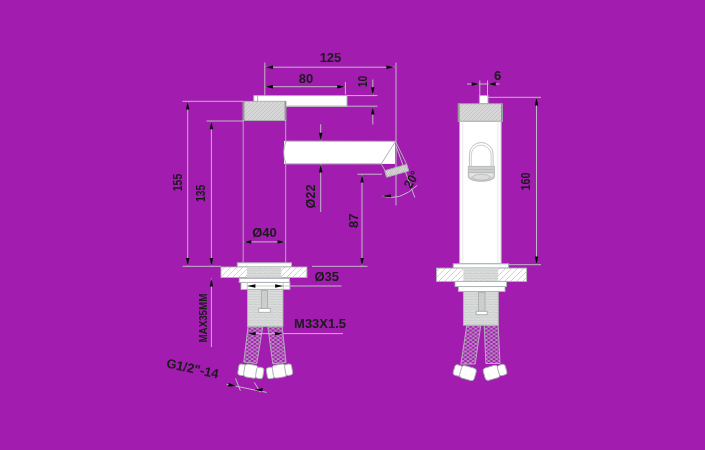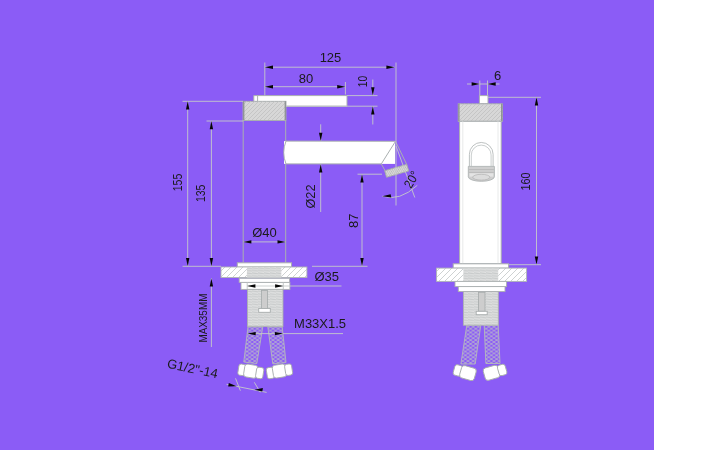--- a/index.html
+++ b/index.html
@@ -1,16 +1,16 @@
 <!DOCTYPE html>
 <html><head>
 <meta charset="utf-8">
 <style>
   html,body{margin:0;padding:0;background:#fff;}
-  #page{width:654px;height:450px;position:relative;background:#8b5cf6;overflow:hidden;}
+  #page{width:705px;height:450px;position:relative;background:#a21caf;overflow:hidden;font-weight:bold;}
   text{font-family:"Liberation Sans", sans-serif;fill:#1a1a1a;}
 </style>
 </head>
 <body>
 <div id="page">
 <svg width="705" height="450" viewBox="0 0 705 450">
 <defs>
   <pattern id="hatchHandle" patternUnits="userSpaceOnUse" width="4" height="4">
     <path d="M-1,5 L5,-1 M-1,1 L1,-1 M3,5 L5,3" stroke="#c3c3c3" stroke-width="0.9" fill="none"></path>
   </pattern>

